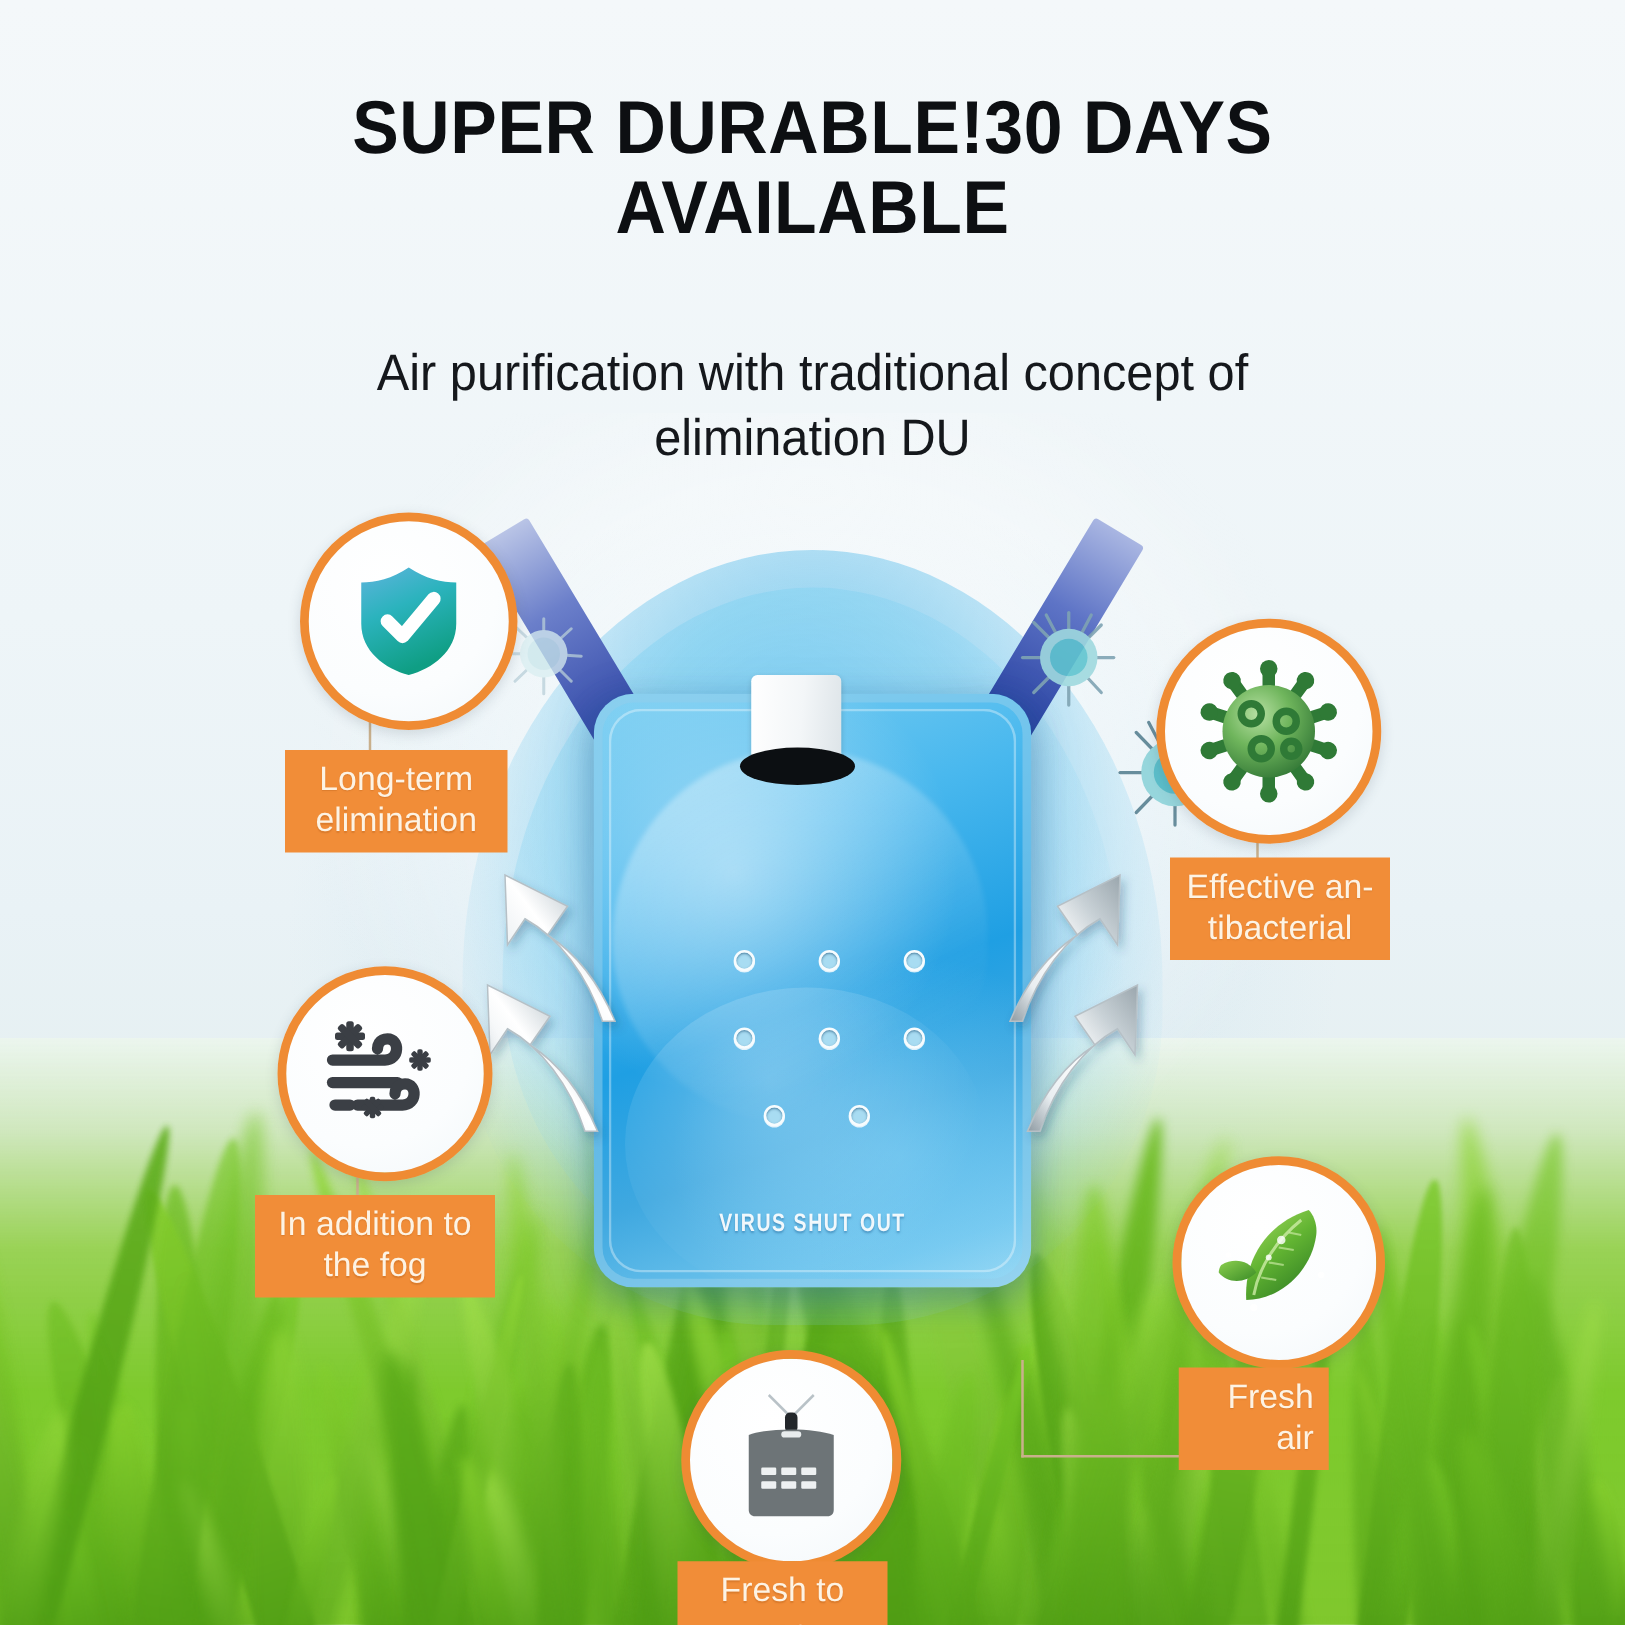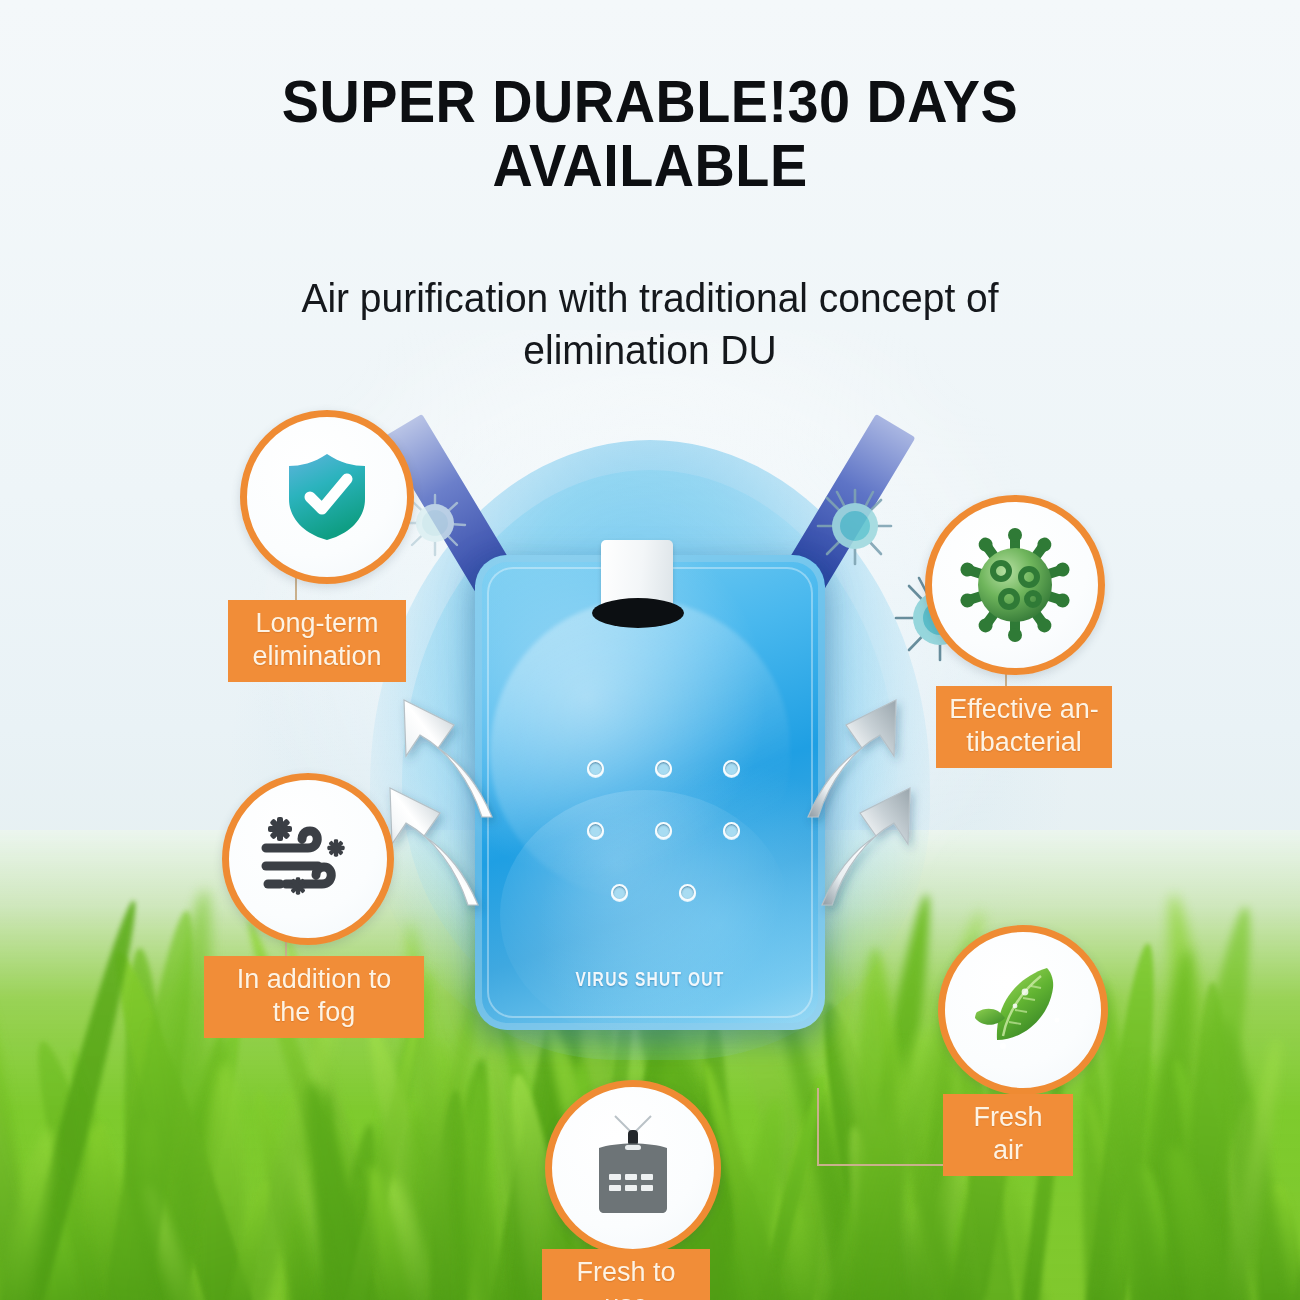--- a/index.html
+++ b/index.html
@@ -562,21 +562,21 @@
           <g transform="translate(42,73) scale(0.72)">
             <rect x="-3" y="-12" width="6" height="24" rx="2"></rect>
             <rect x="-12" y="-3" width="24" height="6" rx="2"></rect>
             <rect x="-3" y="-12" width="6" height="24" rx="2" transform="rotate(45)"></rect>
             <rect x="-12" y="-3" width="24" height="6" rx="2" transform="rotate(45)"></rect>
           </g>
         </g>
       </svg>
     </div>
 
-    <div class="flabel" style="left:204px;top:956px;width:220px;">
+    <div class="flabel" style="left:204px;top:956px;width:192px;">
       <div>In addition to</div>
       <div>the fog</div>
     </div>
   </div>
 
   <div class="feature">
     <div class="fline" style="left:817px;top:1088px;width:0;height:78px;border-left-width:2px;"></div>
     <div class="fline" style="left:817px;top:1164px;width:132px;height:0;border-top-width:2px;"></div>
 
     <div class="fcircle" style="left:938px;top:925px;width:156px;height:156px;">
@@ -604,21 +604,21 @@
         <g fill="#ffffff" opacity="0.82">
           <circle cx="56" cy="30" r="3.4"></circle>
           <circle cx="46" cy="44" r="2.4"></circle>
           <circle cx="34" cy="84" r="3"></circle>
           <circle cx="88" cy="58" r="2.6"></circle>
           <circle cx="14" cy="42" r="2.2"></circle>
         </g>
       </svg>
     </div>
 
-    <div class="flabel" style="left:943px;top:1094px;width:130px;">
+    <div class="flabel" style="left:943px;top:1094px;width:120px;text-align:right;">
       <div>Fresh air</div>
     </div>
   </div>
 
   <div class="feature">
     <div class="fcircle" style="left:545px;top:1080px;width:162px;height:162px;">
       <svg class="icon-svg" width="108" height="112" viewBox="0 0 108 112">
         <g stroke="#b9c2c7" stroke-width="2" fill="none">
           <path d="M36 4 L 54 22"></path>
             <path d="M72 4 L 54 22"></path>

